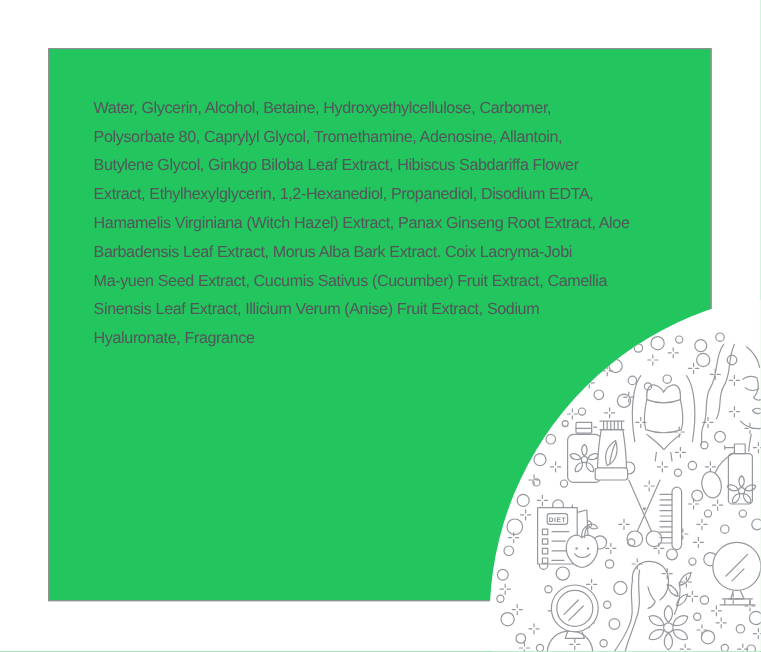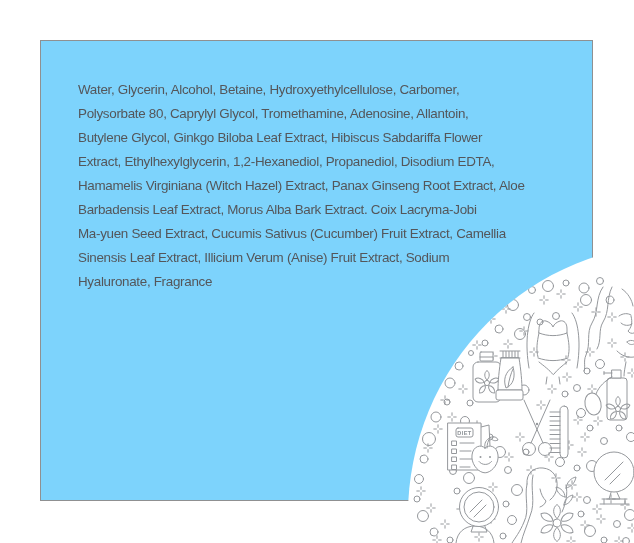--- a/index.html
+++ b/index.html
@@ -3,21 +3,21 @@
 <meta charset="utf-8">
 <style>
   html,body{margin:0;padding:0}
   body{
     width:634px;height:543px;position:relative;overflow:hidden;
     background:#ffffff;
     font-family:"Liberation Sans", sans-serif;
   }
   .card{
     position:absolute;left:40px;top:40px;width:553px;height:461px;
-    box-sizing:border-box;border:1px solid #8f9091;background:#7dd3fc;
+    box-sizing:border-box;border:1px solid #8f9091;background:#22c55e;
     padding:37px 18px 0 37px;
   }
   .ingredients{
     margin:0;
     font-size:13.4px;line-height:24px;letter-spacing:-0.3px;
     color:#54565a;white-space:pre;
   }
   .illustration{
     position:absolute;left:400px;top:250px;width:234px;height:293px;
   }

